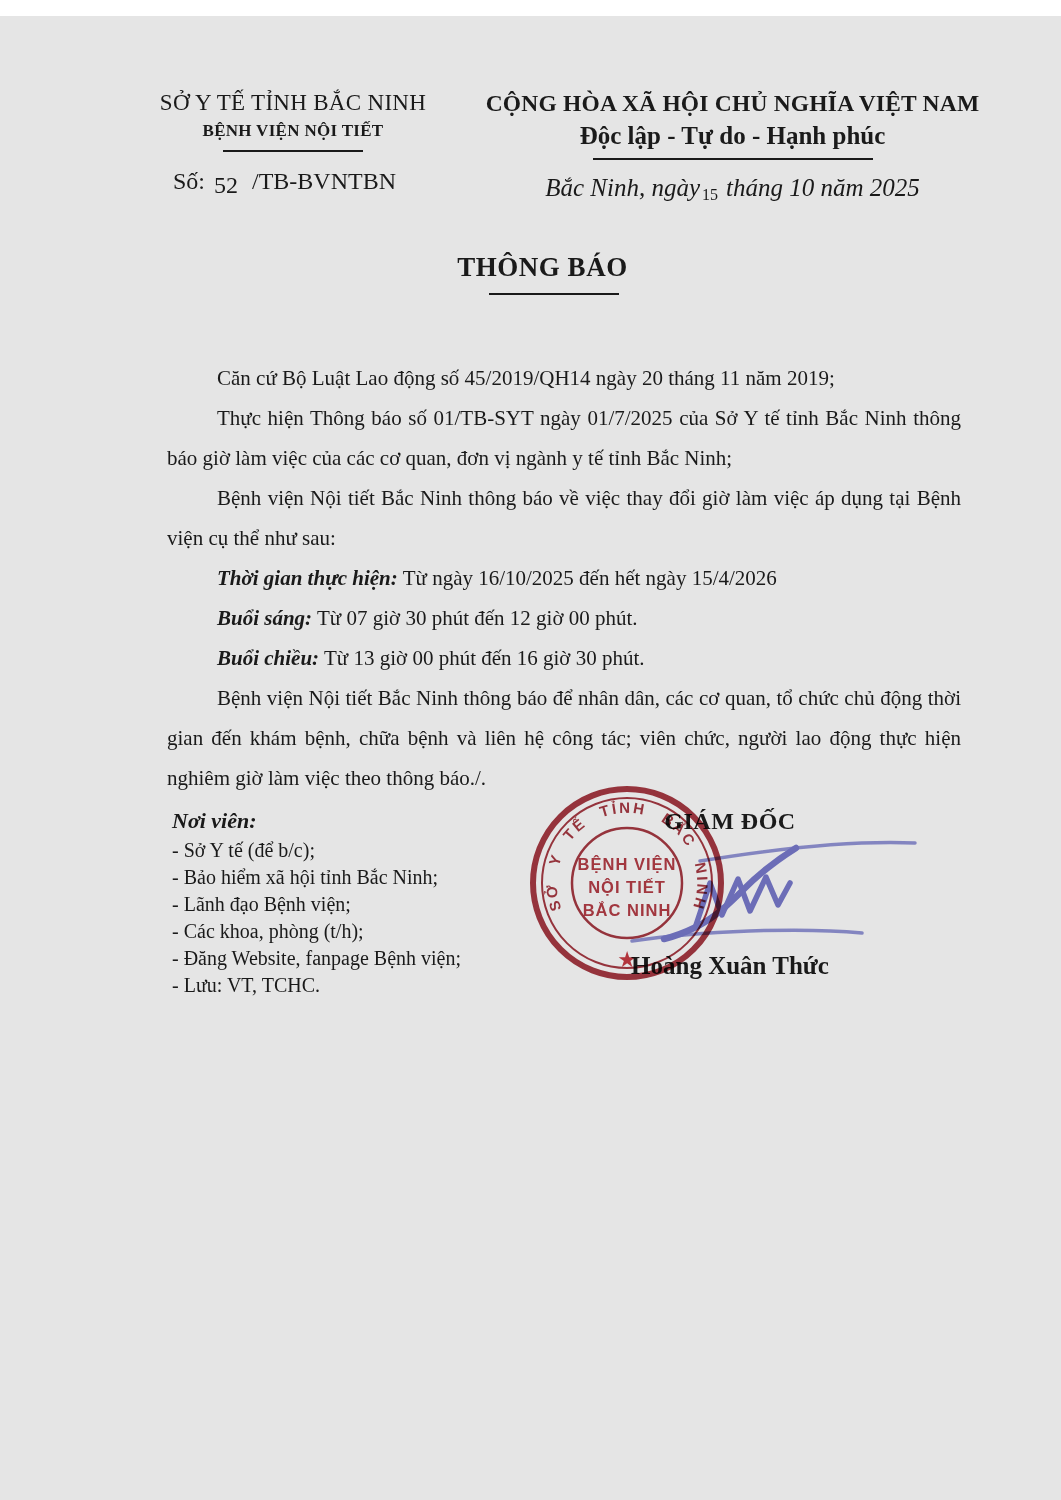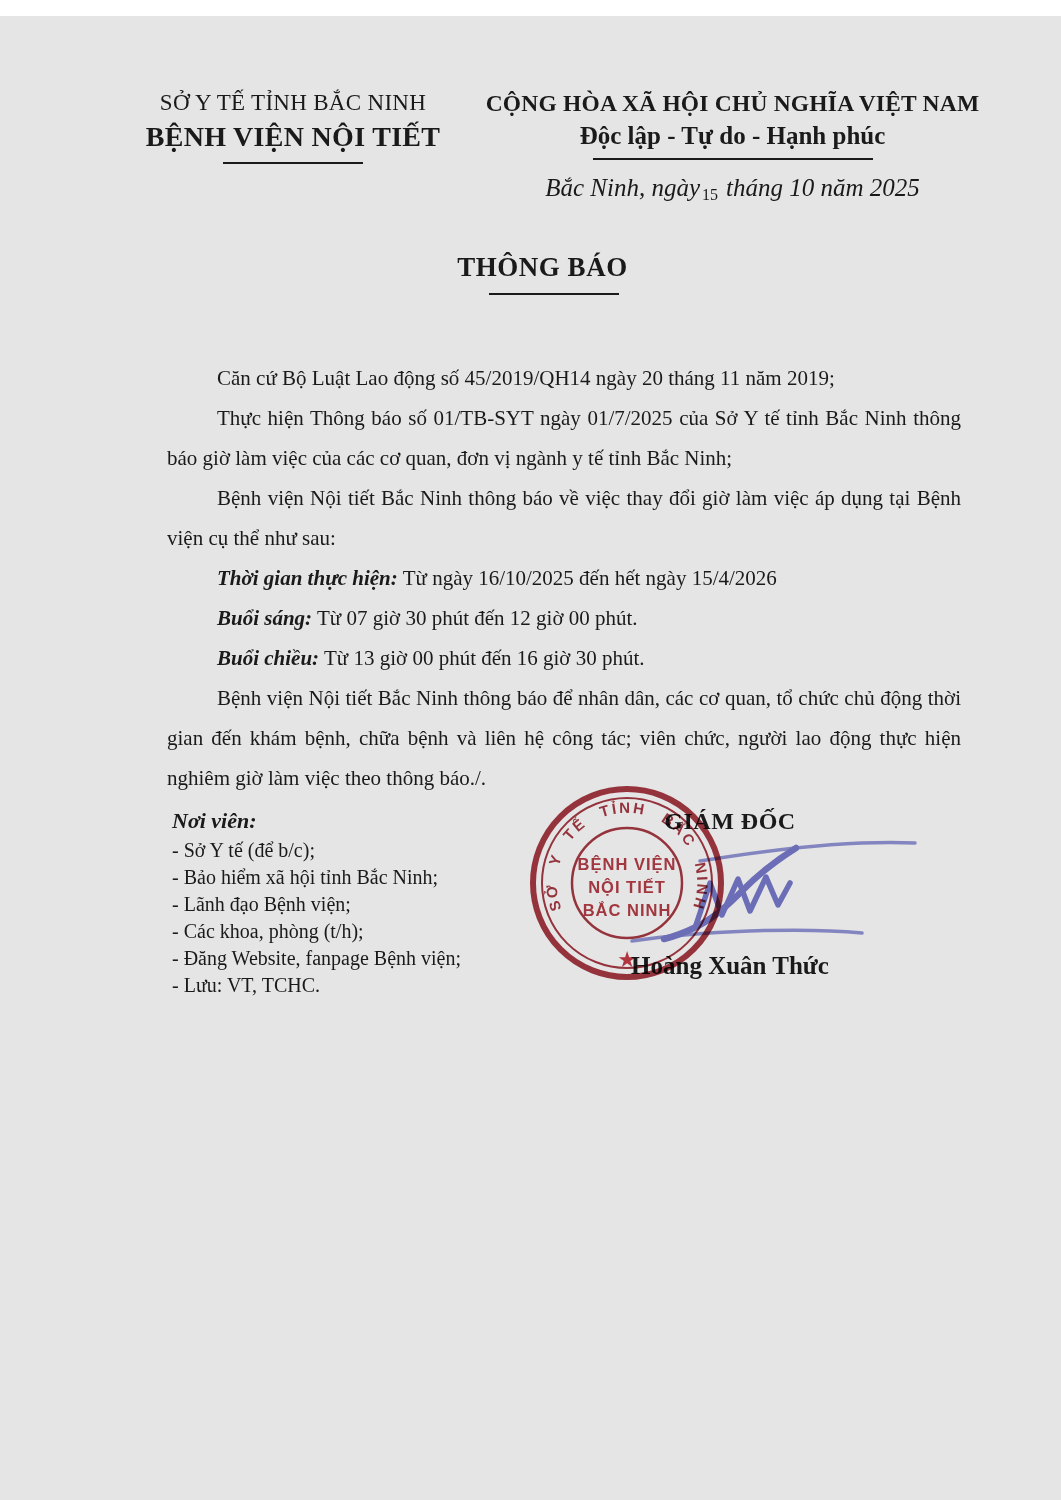--- a/index.html
+++ b/index.html
@@ -9,21 +9,21 @@
     margin:16px auto;
     background:#e5e5e5;
     font-family:"Liberation Serif","DejaVu Serif",serif;
     color:#1a1a1a;
     overflow:hidden;
   }
 
   
   .header-left{position:absolute;left:133px;top:74px;width:320px;text-align:center;}
   .hl-agency{font-size:23px;letter-spacing:.3px;}
-  .hl-unit{font-size:28px;font-weight:bold;margin-top:5px;letter-spacing:.3px;}
+  .hl-unit{font-size:17px;font-weight:bold;margin-top:5px;letter-spacing:.3px;}
   .hl-rule{width:140px;height:2px;background:#1a1a1a;margin:9px auto 0;}
   .so-line{margin-top:16px;font-size:24px;text-align:left;padding-left:40px;white-space:nowrap;}
   .so-num{position:relative;top:4px;padding:0 14px 0 9px;}
 
   .header-right{position:absolute;left:460px;top:74px;width:545px;text-align:center;}
   .hr-line1{font-size:23.5px;font-weight:bold;letter-spacing:.2px;}
   .hr-line2{font-size:25px;font-weight:bold;margin-top:5px;}
   .hr-rule{width:280px;height:2px;background:#1a1a1a;margin:8px auto 0;}
   .date-line{margin-top:14px;font-size:25px;font-style:italic;white-space:nowrap;}
   .date-day{font-style:normal;position:relative;top:4px;padding:0 8px 0 2px;font-size:16px;}
@@ -71,20 +71,21 @@
 </style>
 </head>
 <body>
 
 <div class="page">
 
   <div class="header-left">
     <div class="hl-agency">SỞ Y TẾ TỈNH BẮC NINH</div>
     <div class="hl-unit">BỆNH VIỆN NỘI TIẾT</div>
     <div class="hl-rule"></div>
+    <div class="so-line"><span>Số:</span><span class="so-num">52</span><span>/TB-BVNTBN</span></div>
   </div>
 
   <div class="header-right">
     <div class="hr-line1">CỘNG HÒA XÃ HỘI CHỦ NGHĨA VIỆT NAM</div>
     <div class="hr-line2">Độc lập - Tự do - Hạnh phúc</div>
     <div class="hr-rule"></div>
     <div class="date-line"><span>Bắc Ninh, ngày</span><span class="date-day">15</span><span>tháng 10 năm 2025</span></div>
   </div>
 
   <div class="doc-title">

